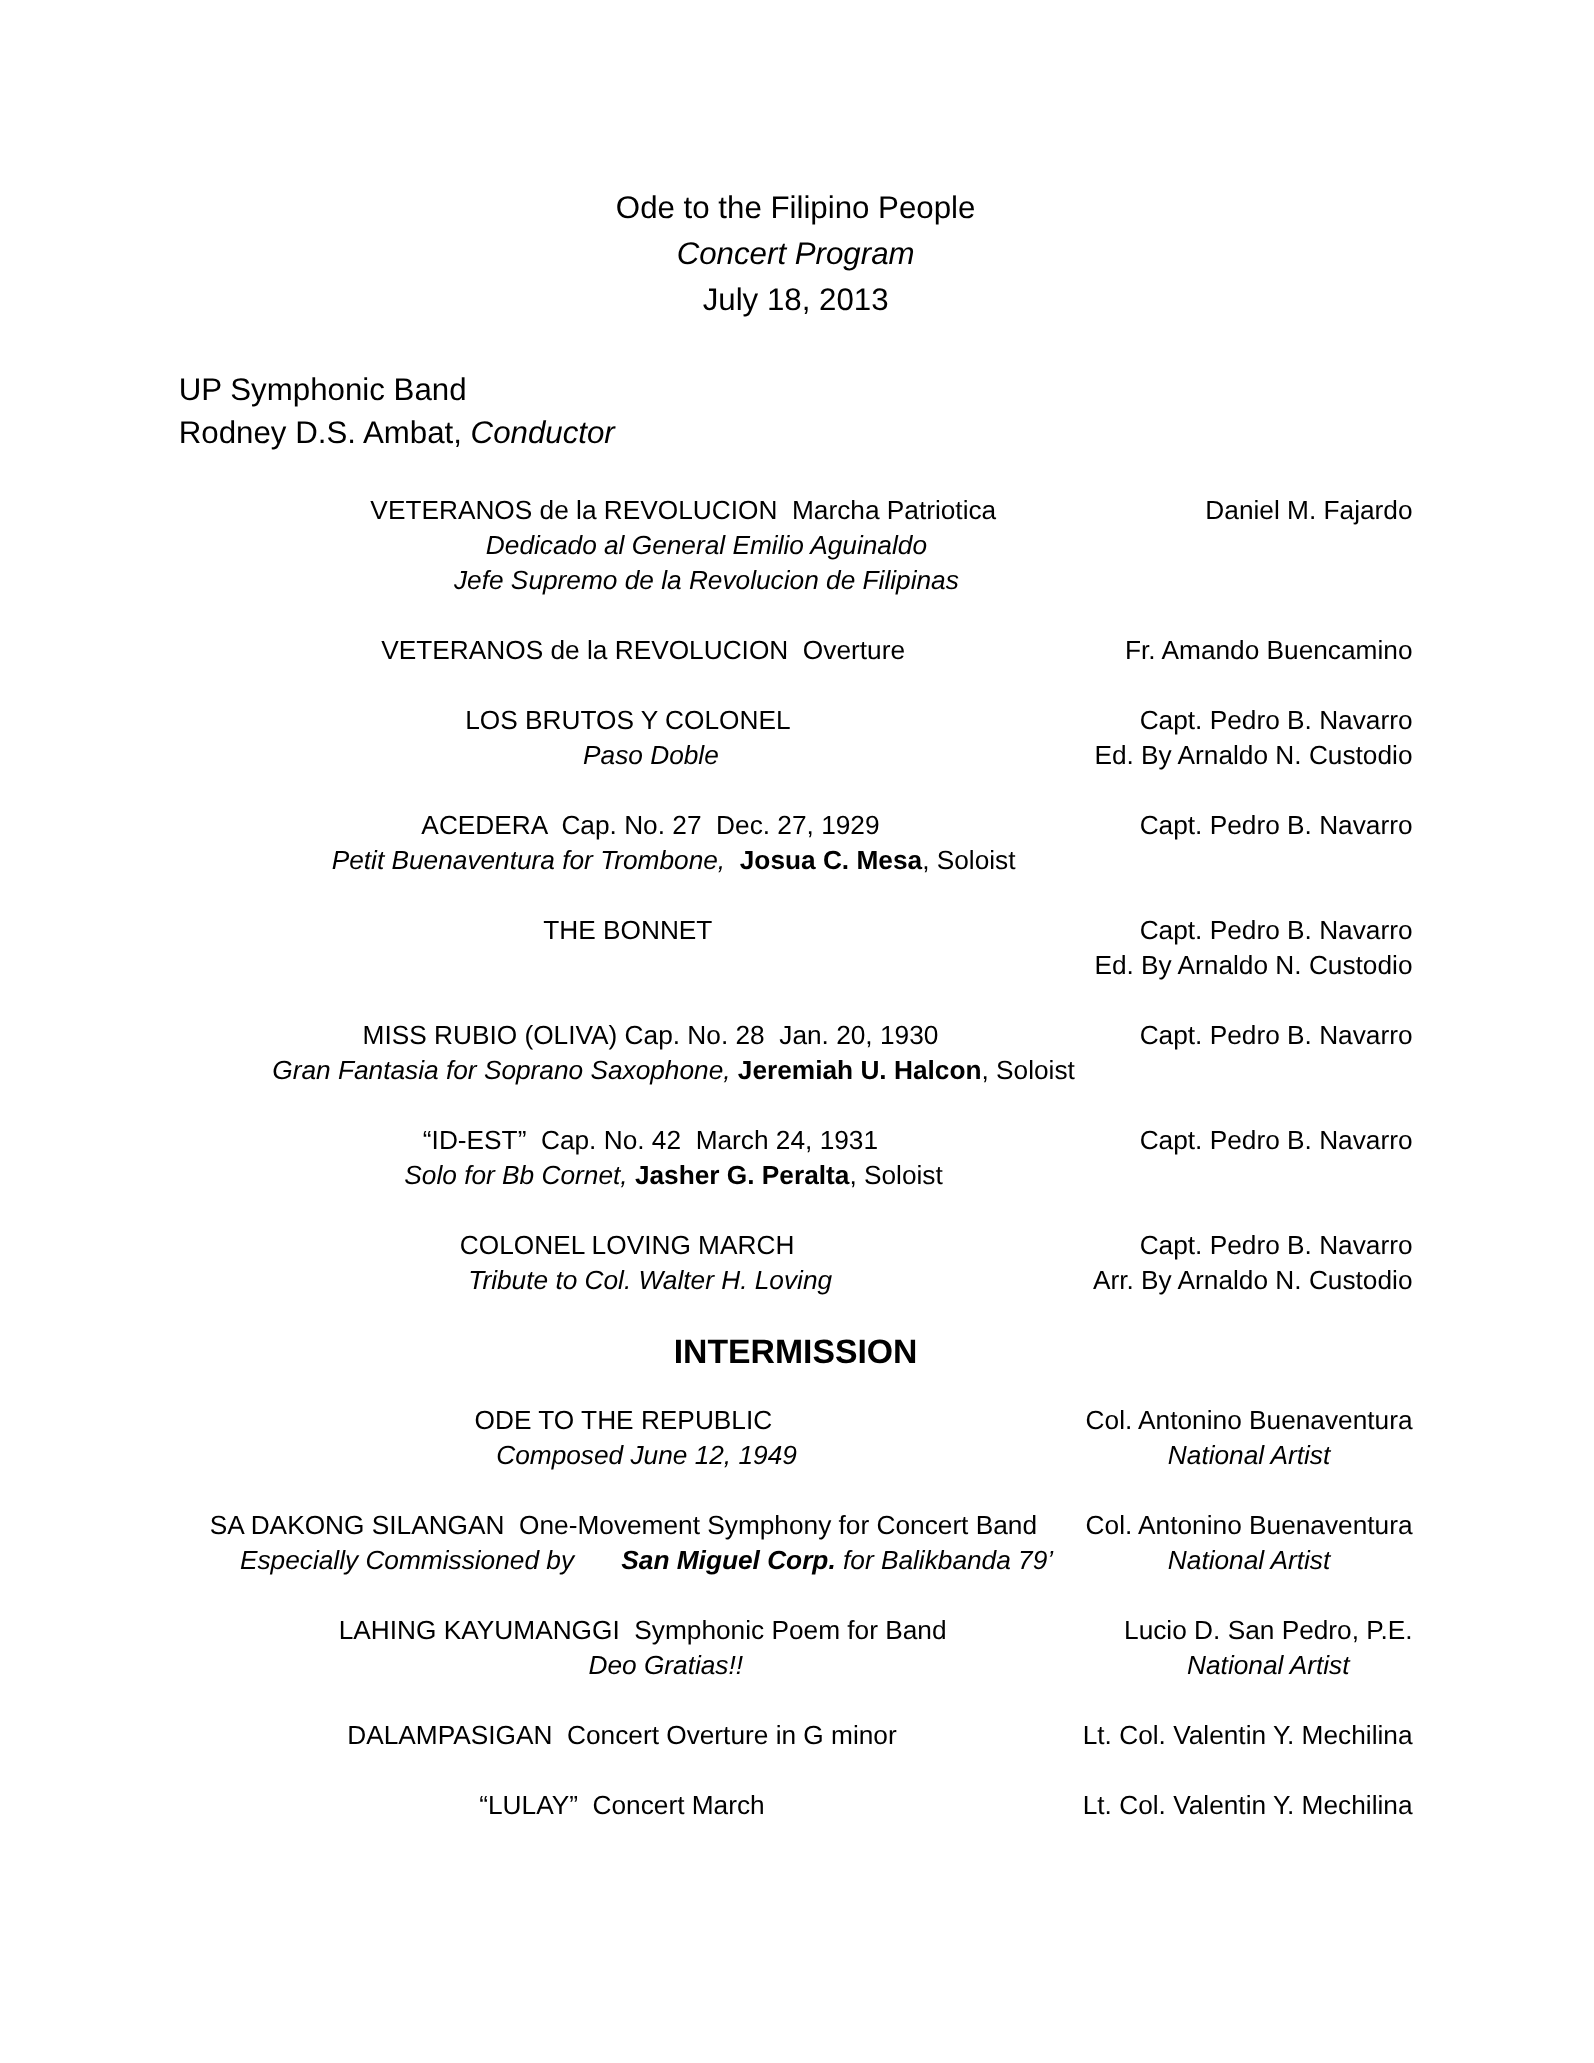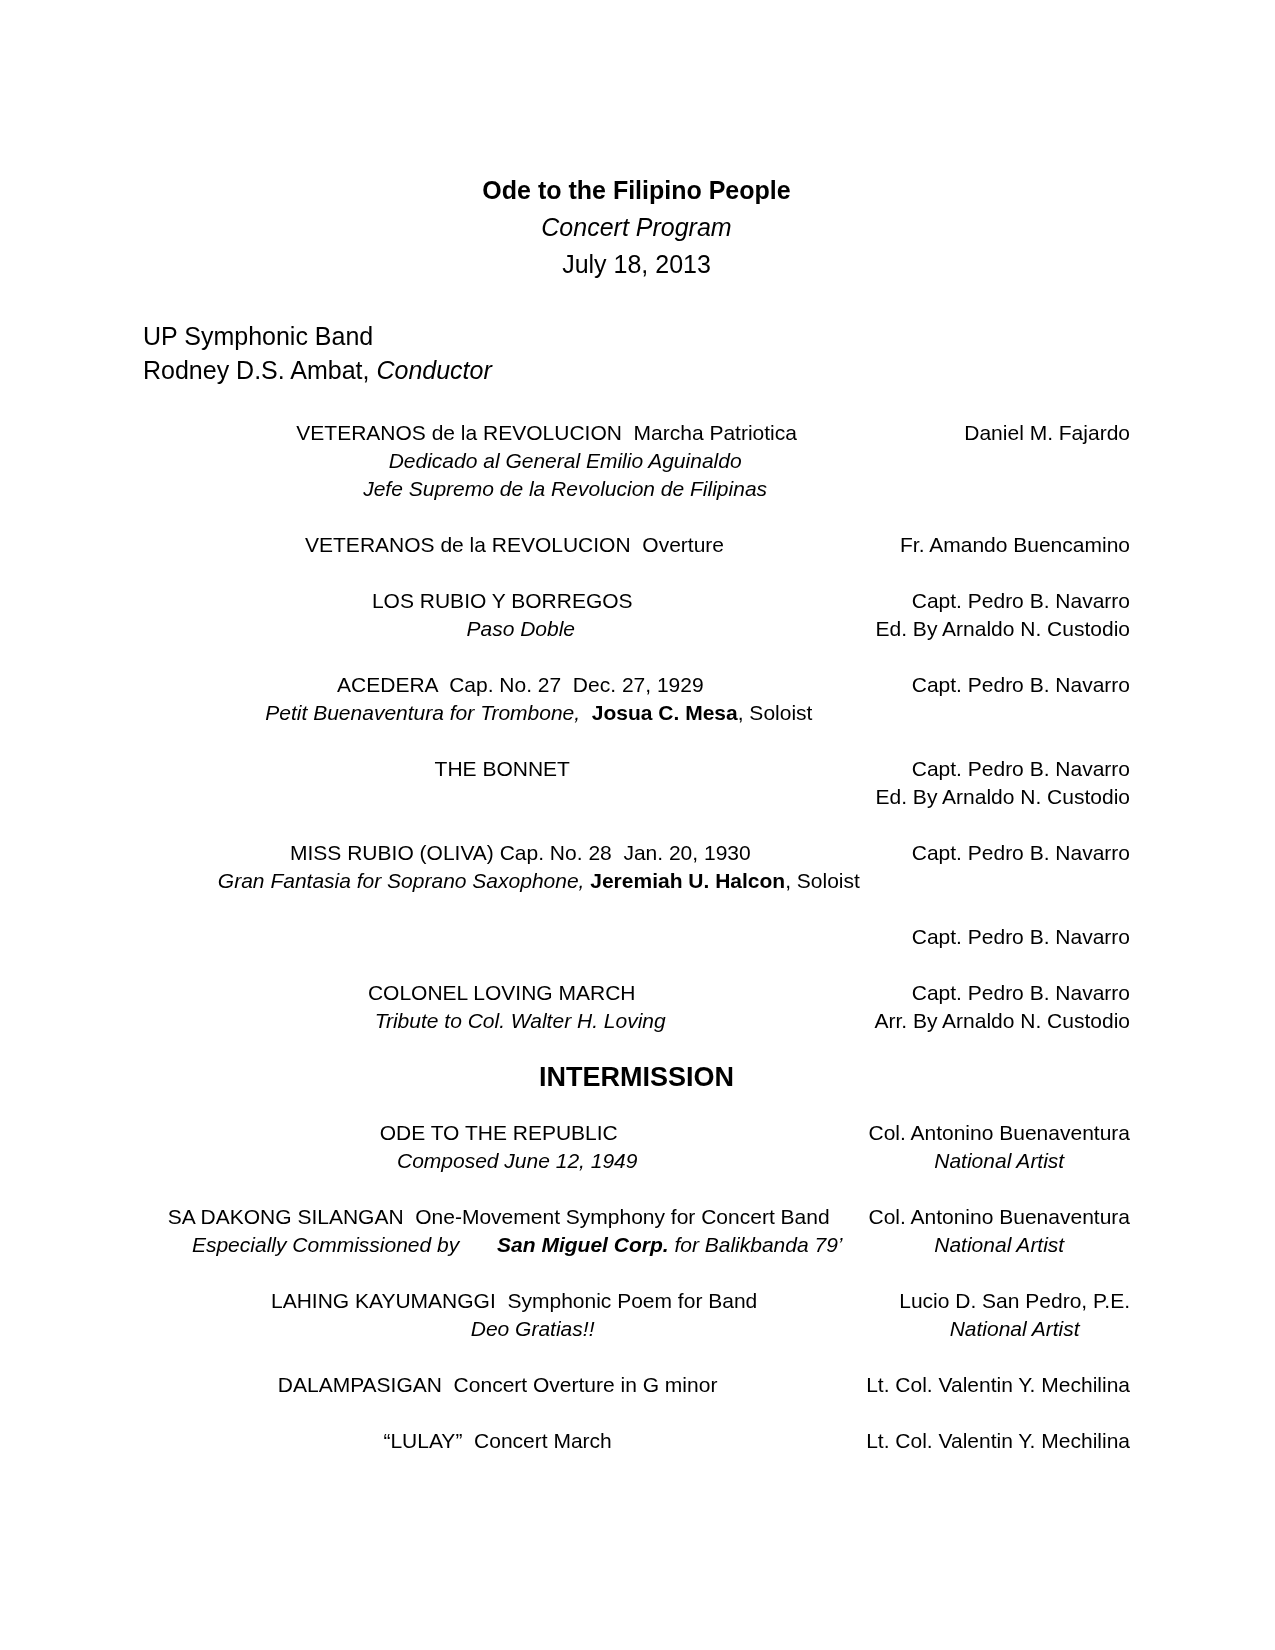--- a/index.html
+++ b/index.html
@@ -15,21 +15,21 @@
     padding: 148px 145px 0 143px;
     overflow: hidden;
   }
   .line { white-space: pre-wrap; }
   .italic { font-style: italic; }
   .bold { font-weight: bold; }
   .bold-italic { font-weight: bold; font-style: italic; margin-left: 32px; }
 
   
   .title-block { text-align: center; font-size: 25px; line-height: 37px; }
-  .title-block .doc-title { font-weight: bold; margin-top: 24px; }
+  .title-block .doc-title { font-weight: normal; }
   .title-block .doc-subtitle { font-style: italic; }
 
   .band-block { margin-top: 36px; font-size: 25px; line-height: 34px; text-align: left; }
 
   
   .program { margin-top: 32px; font-size: 21px; line-height: 28px; }
   .item { display: flex; align-items: flex-start; margin-bottom: 28px; }
   .item .left { flex: 1 1 auto; min-width: 0; text-align: center; }
   .item .right { flex: 0 0 auto; margin-left: auto; text-align: right; padding-left: 14px; }
   .item .right .center { text-align: center; }
@@ -70,21 +70,21 @@
       <div class="left">
         <div class="line">VETERANOS de la REVOLUCION  Overture</div>
       </div>
       <div class="right">
         <div class="line">Fr. Amando Buencamino</div>
       </div>
     </div>
 
     <div class="item">
       <div class="left">
-        <div class="line">LOS RUBIO Y BORREGOS</div>
+        <div class="line">LOS BRUTOS Y COLONEL</div>
         <div class="line sub italic">Paso Doble</div>
       </div>
       <div class="right">
         <div class="line">Capt. Pedro B. Navarro</div>
         <div class="line">Ed. By Arnaldo N. Custodio</div>
       </div>
     </div>
 
     <div class="item">
       <div class="left">
@@ -110,20 +110,24 @@
       <div class="left">
         <div class="line">MISS RUBIO (OLIVA) Cap. No. 28  Jan. 20, 1930</div>
         <div class="line sub"><span class="italic">Gran Fantasia for Soprano Saxophone, </span><span class="bold">Jeremiah U. Halcon</span><span>, Soloist</span></div>
       </div>
       <div class="right">
         <div class="line">Capt. Pedro B. Navarro</div>
       </div>
     </div>
 
     <div class="item">
+      <div class="left">
+        <div class="line">“ID-EST”  Cap. No. 42  March 24, 1931</div>
+        <div class="line sub"><span class="italic">Solo for Bb Cornet, </span><span class="bold">Jasher G. Peralta</span><span>, Soloist</span></div>
+      </div>
       <div class="right">
         <div class="line">Capt. Pedro B. Navarro</div>
       </div>
     </div>
 
     <div class="item">
       <div class="left">
         <div class="line">COLONEL LOVING MARCH</div>
         <div class="line sub italic">Tribute to Col. Walter H. Loving</div>
       </div>

